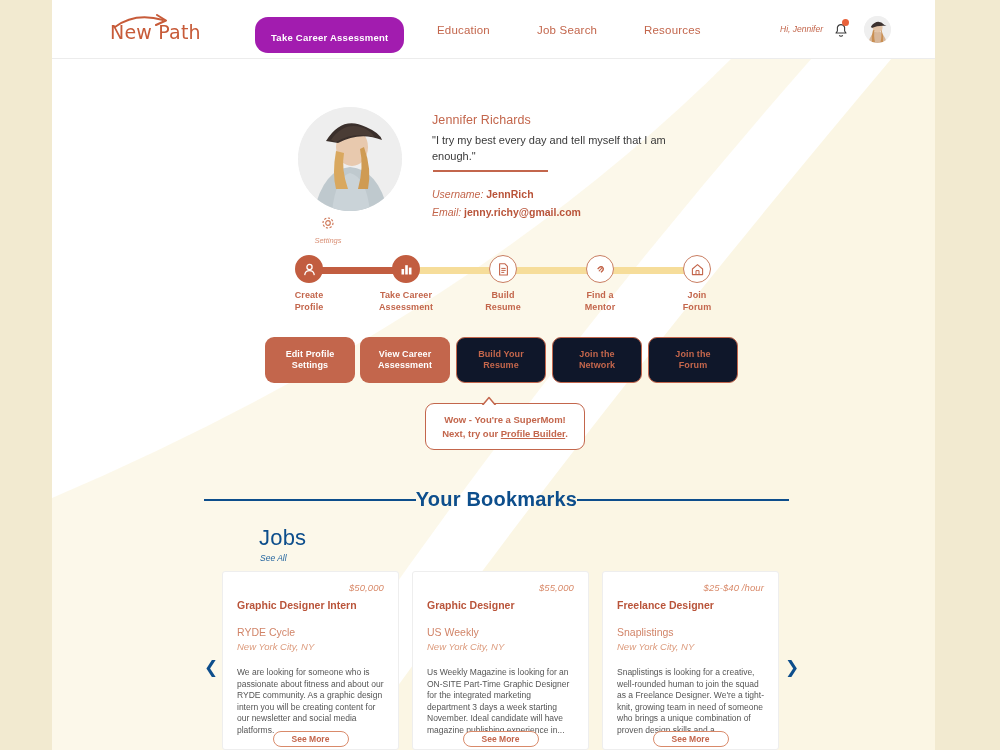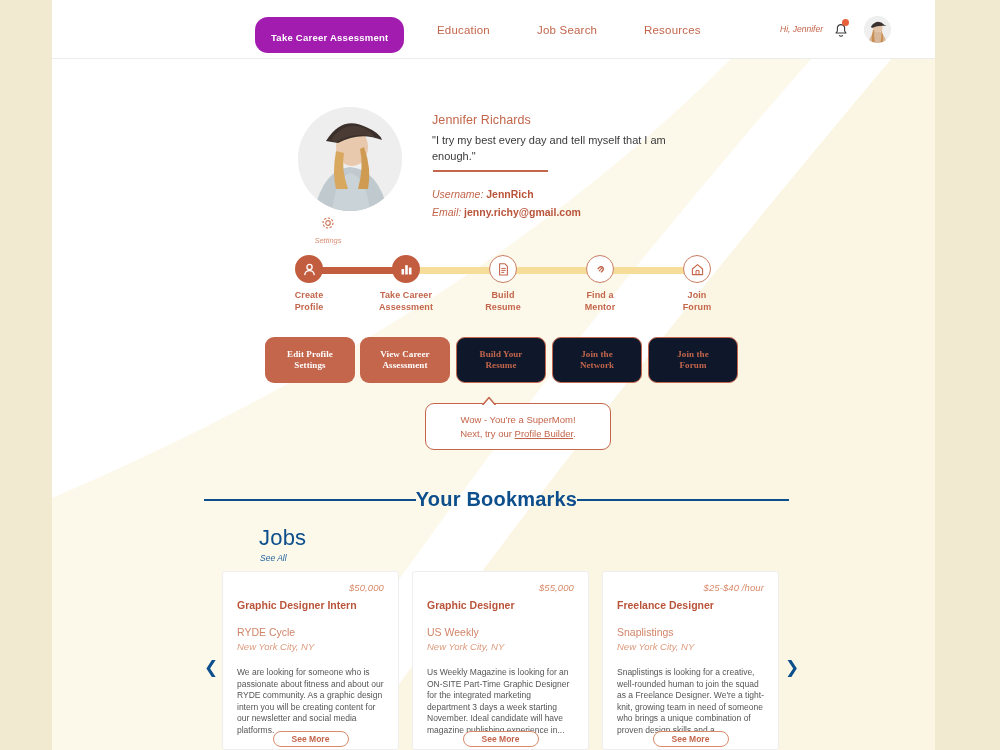--- a/index.html
+++ b/index.html
@@ -145,32 +145,32 @@
   }
 
   
   .actions { position: absolute; left: 52px; top: 337px; width: 883px; height: 46px; z-index: 6; }
   .act {
     position: absolute; top: 0; height: 46px; width: 90px;
     border-radius: 9px; font-size: 9px; font-weight: bold;
     line-height: 11.5px; letter-spacing: .1px;
     display: flex; align-items: center; justify-content: center;
     text-align: center; cursor: pointer; padding: 0 5px;
-    font-family: Liberation Serif, serif;
+    font-family: Liberation Sans, sans-serif;
   }
   .act.solid { background: #c3664c; color: #fff; border: none; }
   .act.ghost { background: #0f172a; color: #c3664c; border: 1.4px solid #c3664c; }
 
   
   .callout {
     position: absolute; left: 425px; top: 403px;
-    width: 186px; height: 47px;
+    width: 160px; height: 47px;
     background: #fff; border: 1.5px solid #c3664c; border-radius: 9px;
     z-index: 8;
-    display: flex; align-items: center; justify-content: center;
+    display: flex; align-items: center; justify-content: center; font-weight: bold;
   }
   .callout-txt {
     font-size: 9.5px; color: #c3664c; text-align: center; line-height: 13.5px;
   }
   .callout-txt a { color: #c3664c; text-decoration: underline; cursor: pointer; }
   .callout-tail {
     position: absolute; left: 54px; top: -10px;
     width: 18px; height: 11px; overflow: hidden;
   }
 
@@ -237,20 +237,29 @@
       <svg width="883" height="692" viewBox="0 0 883 692">
         <path d="M 840 0 L 883 0 L 883 692 L 300 692 Q 520 380 840 0 Z" fill="#fbf6e4"></path>
         <path d="M 360 0 L 460 0 L 283 692 L 150 692 Z" fill="#fdfaef" opacity="0"></path>
         <path d="M 680 0 Q 420 260 0 440 L 0 692 L 230 692 Q 470 330 760 0 Z" fill="#fcf7e6" opacity="0.85"></path>
       </svg>
     </div>
   </div>
 
   <div class="header">
 
+    <div class="logo">
+      <span class="logo-arrow">
+        <svg width="62" height="16" viewBox="0 0 62 16">
+          <path d="M2 13 Q 22 -2 50 6" stroke="#c75b39" stroke-width="2" fill="none" stroke-linecap="round"></path>
+          <path d="M44 1 L 53 6.5 L 43 11" stroke="#c75b39" stroke-width="2" fill="none" stroke-linecap="round" stroke-linejoin="round"></path>
+        </svg>
+      </span>
+      <span class="logo-text">New Path</span>
+    </div>
 
     <button class="cta-btn">Take Career Assessment</button>
 
     <a class="navlink nav-education" href="#">Education</a>
     <a class="navlink nav-jobsearch" href="#">Job Search</a>
     <a class="navlink nav-resources" href="#">Resources</a>
 
     <div class="greeting">Hi, Jennifer</div>
 
     <div class="bell">

